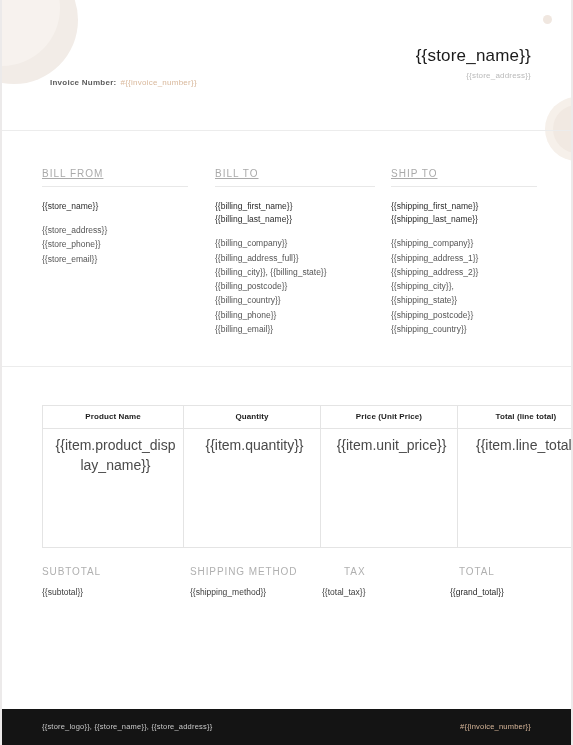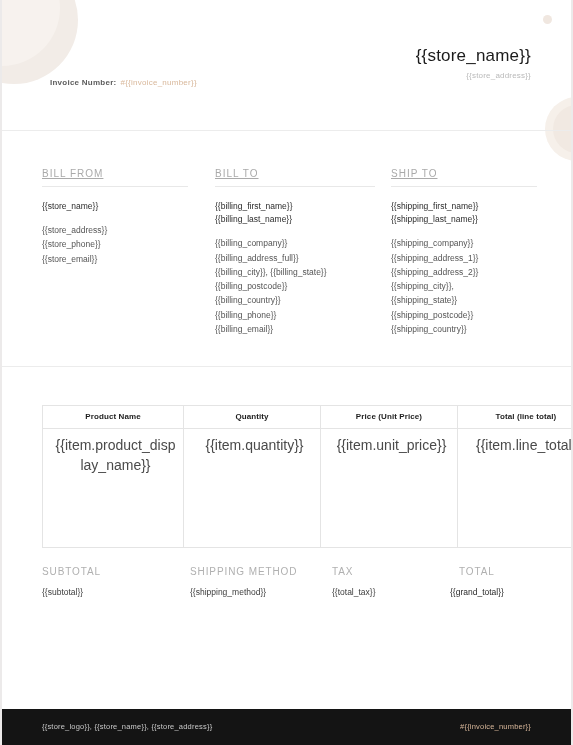--- a/index.html
+++ b/index.html
@@ -216,21 +216,21 @@
     top: 566px;
     right: 0;
     height: 40px;
   }
   .total-cell {
     position: absolute;
     top: 0;
   }
   .total-cell.t1 { left: 40px; }
   .total-cell.t2 { left: 165px; margin-left: 23px; }
-  .total-cell.t3 { left: 330px; }
+  .total-cell.t3 { left: 320px; text-align: right; }
   .total-cell.t4 { left: 448px; text-align: center; }
   .total-label {
     font-size: 10px;
     letter-spacing: 0.9px;
     color: #b0b0b0;
     text-transform: uppercase;
   }
   .total-value {
     margin-top: 10px;
     font-size: 8.5px;

